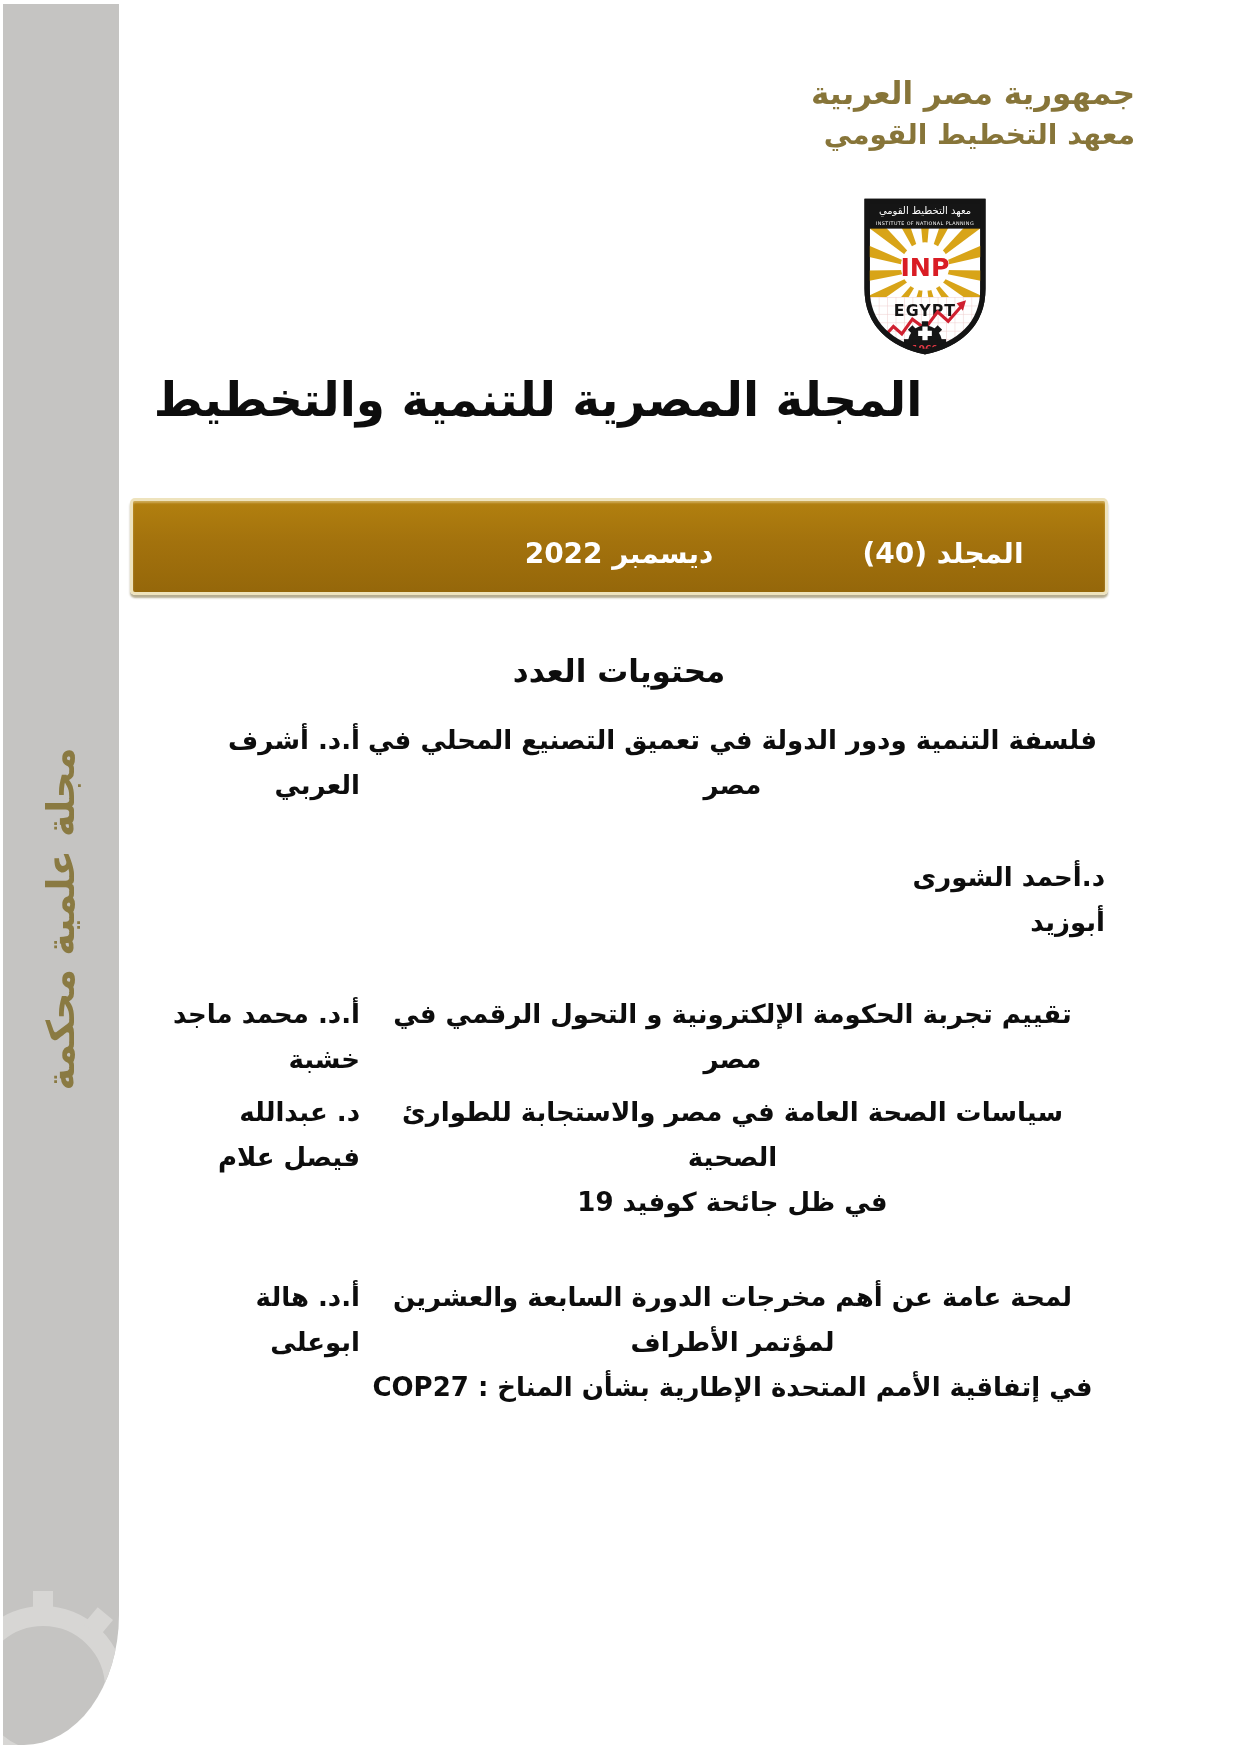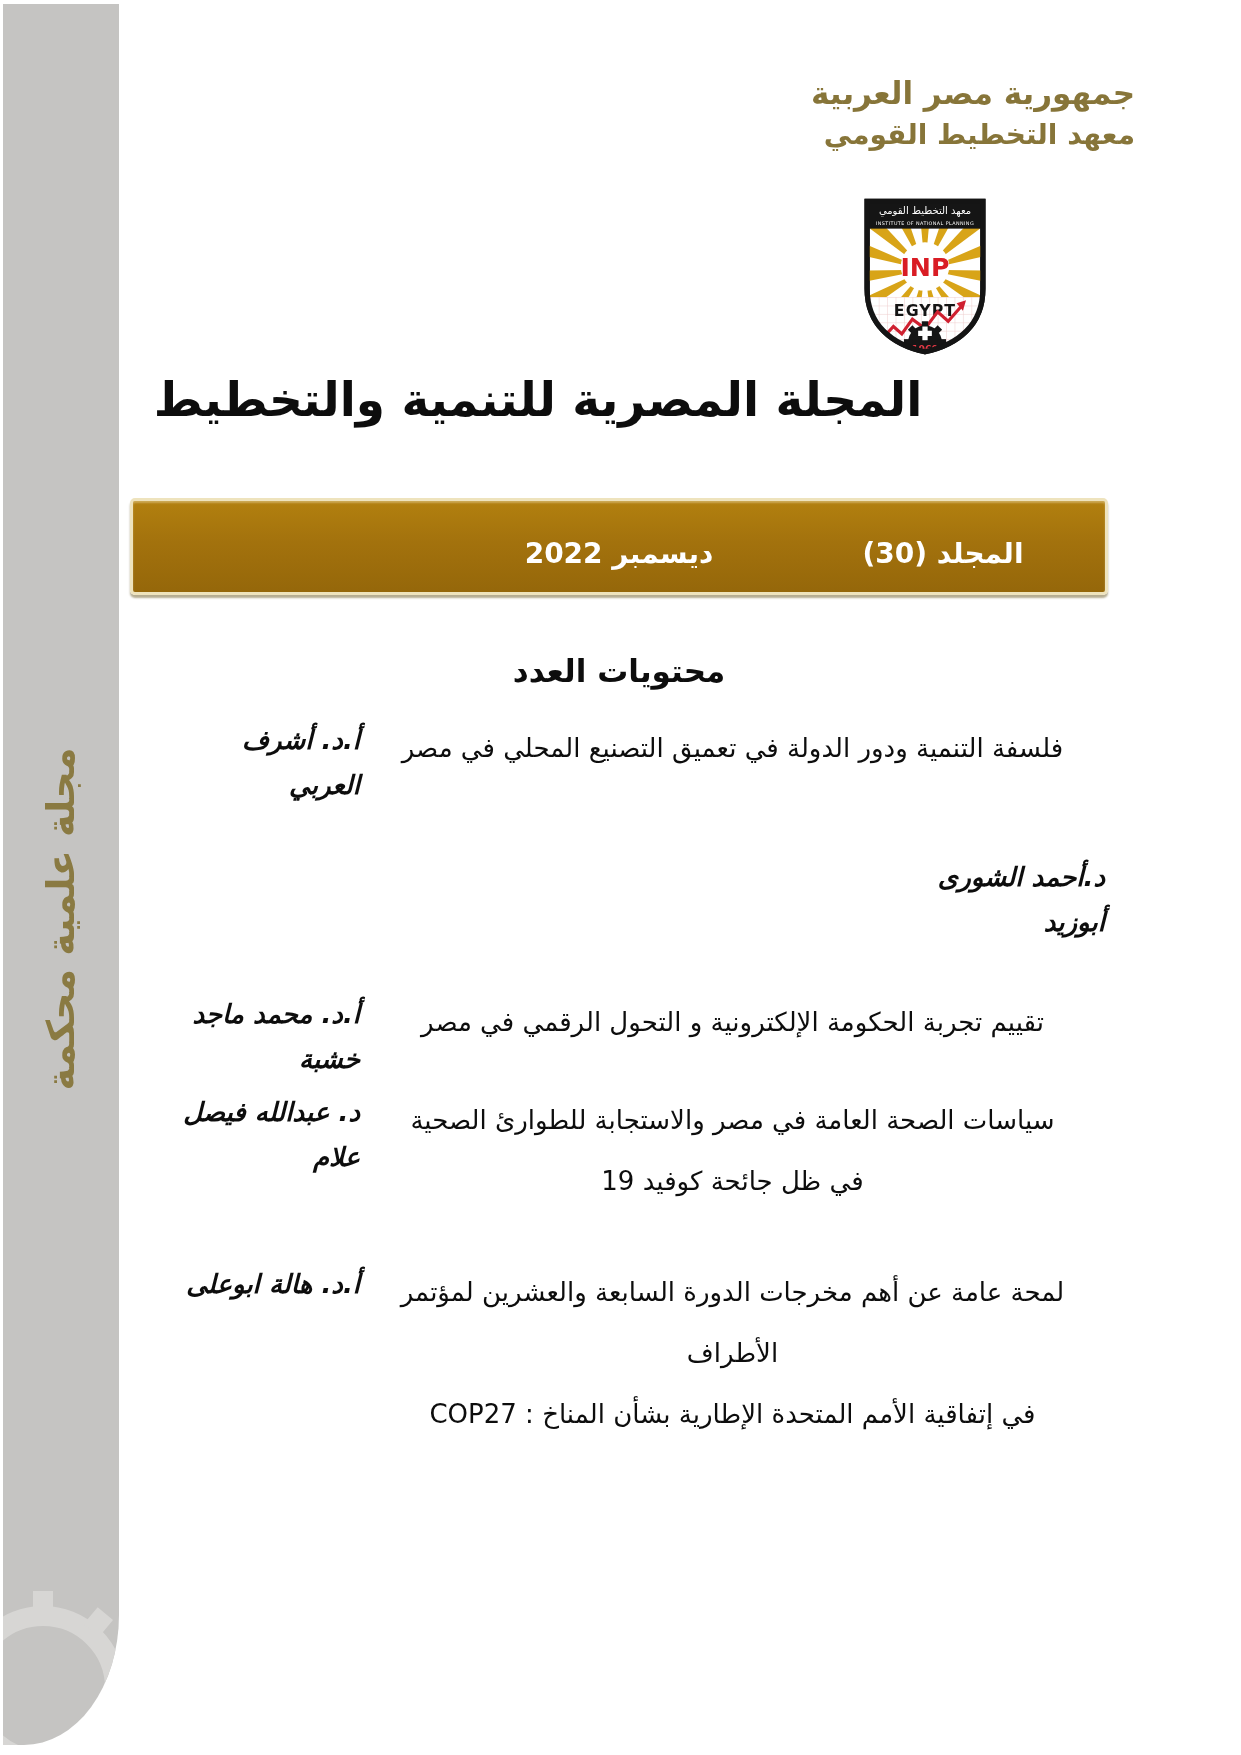--- a/index.html
+++ b/index.html
@@ -74,27 +74,26 @@
     position: absolute; top: 718px; left: 135px; width: 970px;
     direction: rtl;
   }
   .toc-row { display: flex; align-items: flex-start; }
   .toc-row:nth-child(1), .toc-row:nth-child(2) { margin-bottom: 45px; }
   .toc-row:nth-child(3) { margin-bottom: 6px; }
   .toc-row:nth-child(4) { margin-bottom: 50px; }
   .toc-title {
     flex: 1 1 auto;
     text-align: center;
-    font-size: 26px; font-weight: 400; line-height: 61px;
+    font-size: 26px; font-weight: 700; line-height: 45px;
   }
   .toc-authors {
     flex: 0 0 225px;
     text-align: right; padding-left: 2px;
     padding-right: 0;
-    font-style: italic;
   }
   .toc-authors > div {
     font-size: 26px; font-weight: 700; line-height: 45px;
     margin-bottom: 2px;
     padding-left: 28px; 
   }
 </style>
 </head>
 <body>
 
@@ -169,21 +168,21 @@
     <rect x="5" y="5" width="110" height="26" fill="#151515"></rect>
     <text x="60" y="17.5" font-size="9.5" fill="#ffffff" text-anchor="middle" direction="rtl">معهد التخطيط القومي</text>
     <text x="60" y="27.5" font-size="4.6" fill="#ffffff" text-anchor="middle" letter-spacing="0.4">INSTITUTE OF NATIONAL PLANNING</text>
   </g>
   <path d="M5,5 H115 V88 C115,122 92,141 60,148 C28,141 5,122 5,88 Z" fill="none" stroke="#141414" stroke-width="5"></path>
 </svg>
 
 <div class="journal-title">المجلة المصرية للتنمية والتخطيط</div>
 
 <div class="banner">
-  <span>المجلد (30)</span>
+  <span>المجلد (40)</span>
   <span>ديسمبر 2022</span>
 </div>
 
 <div class="toc-heading">محتويات العدد</div>
 
 <div class="toc">
 
   <div class="toc-row">
     <div class="toc-title">
       <div>فلسفة التنمية ودور الدولة في تعميق التصنيع المحلي في مصر</div>

